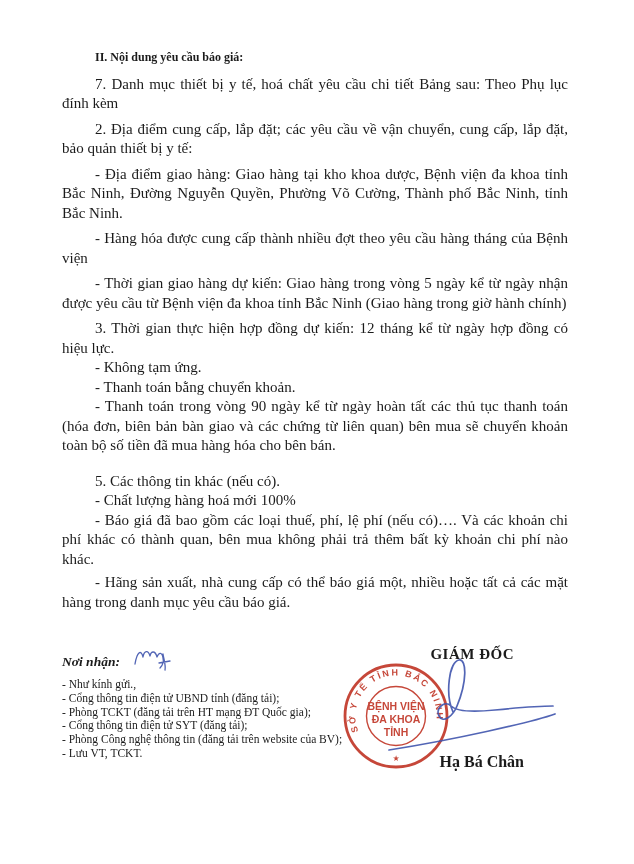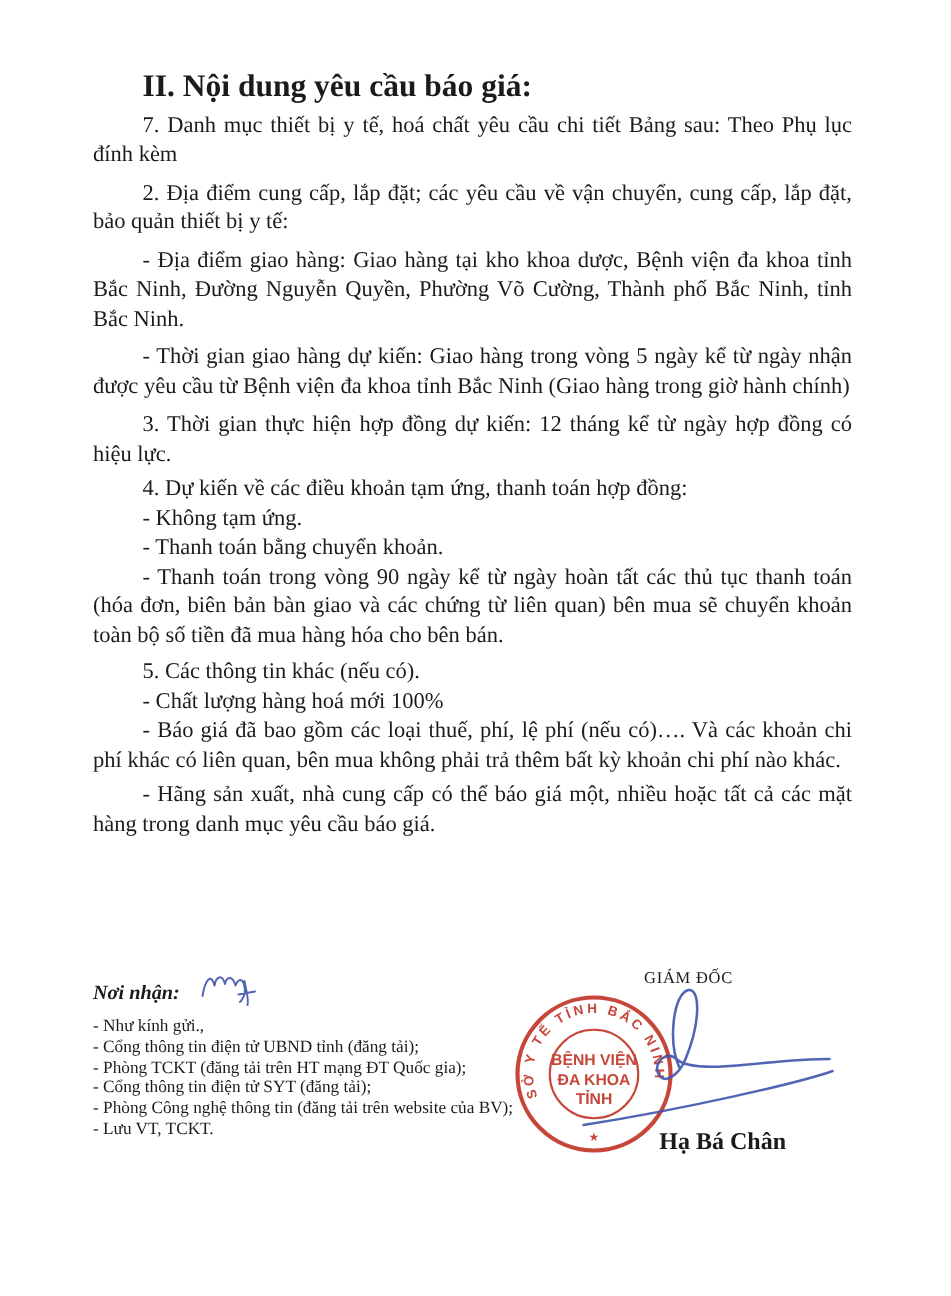--- a/index.html
+++ b/index.html
@@ -19,49 +19,49 @@
   }
   .content{
     position:absolute;
     left:62px;top:48px;width:506px;
     font-size:15px;line-height:19.5px;
     text-align:justify;
   }
   .head{
     margin:0 0 7px 0;
     font-weight:bold;
-    font-size:21px;
+    font-size:12px;
     text-indent:33px;
     text-align:left;
   }
   .p{margin:0;text-indent:33px;}
   .g6{margin-top:6px;}
-  .g5{margin-top:5px;}
+  .g5{margin-top:16px;}
   .g4{margin-top:4px;}
 
   .footer-left{
     position:absolute;left:62px;top:650px;width:300px;
   }
   .noi-nhan-row{display:flex;align-items:center;}
   .noi-nhan{
     font-weight:bold;font-style:italic;
     font-size:13.5px;line-height:16px;margin:0;
   }
   .initial-svg{margin-left:10px;margin-top:-6px;}
   .recipients{
     margin-top:4px;
     font-size:11.5px;line-height:13.8px;
     text-align:left;
   }
   .recipients div{white-space:nowrap;}
 
   .signer-title{
     position:absolute;left:404px;top:646px;width:110px;
-    text-align:center;
-    font-weight:normal;font-size:11px;letter-spacing:.5px;
+    text-align:right;
+    font-weight:bold;font-size:15px;letter-spacing:.5px;
   }
   .signer-name{
     position:absolute;left:404px;top:753px;width:120px;
     text-align:right;
     font-weight:bold;font-size:16px;
   }
   .stamp-svg{
     position:absolute;left:341px;top:661px;
     opacity:.93;z-index:2;
   }
@@ -88,29 +88,29 @@
 </head>
 <body>
 
 <div class="page">
 
   <div class="content">
     <p class="head">II. Nội dung yêu cầu báo giá:</p>
     <p class="p g6">7. Danh mục thiết bị y tế, hoá chất yêu cầu chi tiết Bảng sau: Theo Phụ lục đính kèm</p>
     <p class="p g6">2. Địa điểm cung cấp, lắp đặt; các yêu cầu về vận chuyển, cung cấp, lắp đặt, bảo quản thiết bị y tế:</p>
     <p class="p g6">- Địa điểm giao hàng: Giao hàng tại kho khoa dược, Bệnh viện đa khoa tỉnh Bắc Ninh, Đường Nguyễn Quyền, Phường Võ Cường, Thành phố Bắc Ninh, tỉnh Bắc Ninh.</p>
+    <p class="p g6">- Hàng hóa được cung cấp thành nhiều đợt theo yêu cầu hàng tháng của Bệnh viện</p>
     <p class="p g6">- Thời gian giao hàng dự kiến: Giao hàng trong vòng 5 ngày kể từ ngày nhận được yêu cầu từ Bệnh viện đa khoa tỉnh Bắc Ninh (Giao hàng trong giờ hành chính)</p>
     <p class="p g6">3. Thời gian thực hiện hợp đồng dự kiến: 12 tháng kể từ ngày hợp đồng có hiệu lực.</p>
-    <p class="p g4">4. Dự kiến về các điều khoản tạm ứng, thanh toán hợp đồng:</p>
     <p class="p">-  Không tạm ứng.</p>
     <p class="p">- Thanh toán bằng chuyển khoản.</p>
     <p class="p">- Thanh toán trong vòng 90 ngày kể từ ngày hoàn tất các thủ tục thanh toán (hóa đơn, biên bản bàn giao và các chứng từ liên quan) bên mua sẽ chuyển khoản toàn bộ số tiền đã mua hàng hóa cho bên bán.</p>
     <p class="p g5">5. Các thông tin khác (nếu có).</p>
     <p class="p">- Chất lượng hàng hoá mới 100%</p>
-    <p class="p">- Báo giá đã bao gồm các loại thuế, phí, lệ phí (nếu có)…. Và các khoản chi phí khác có liên quan, bên mua không phải trả thêm bất kỳ khoản chi phí nào khác.</p>
+    <p class="p">- Báo giá đã bao gồm các loại thuế, phí, lệ phí (nếu có)…. Và các khoản chi phí khác có thành quan, bên mua không phải trả thêm bất kỳ khoản chi phí nào khác.</p>
     <p class="p g4">- Hãng sản xuất, nhà cung cấp có thể báo giá một, nhiều hoặc tất cả các mặt hàng trong danh mục yêu cầu báo giá.</p>
   </div>
 
   <div class="footer-left">
     <div class="noi-nhan-row">
       <p class="noi-nhan">Nơi nhận:</p>
       <svg class="initial-svg" width="48" height="30" viewBox="0 0 48 30">
         <path class="initial-stroke" d="M5,20 C7,8 11,5 13,13 C14,7 18,5 20,12 C21,7 25,6 27,13 C29,8 32,8 33,14 C34,18 32,22 30,24 M33,10 C34,16 36,22 35,26 M29,19 L40,17"></path>
       </svg>
     </div>

